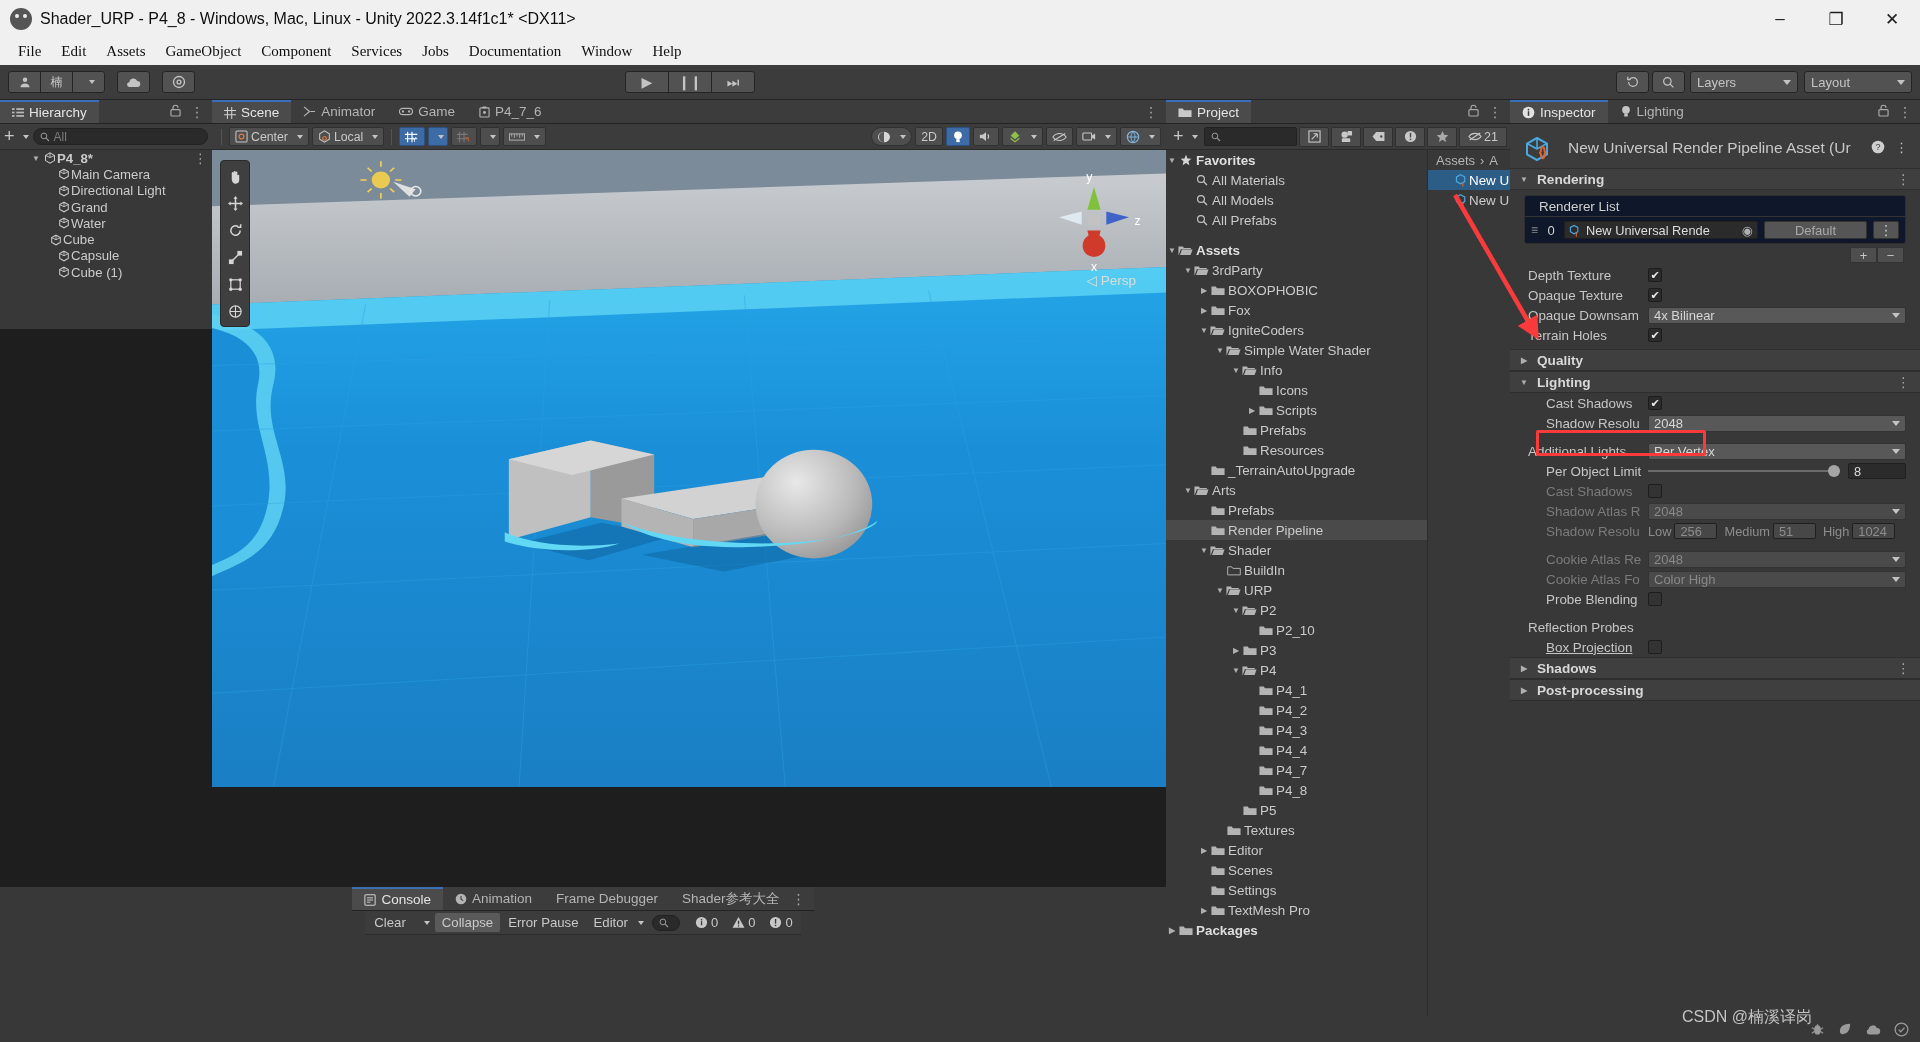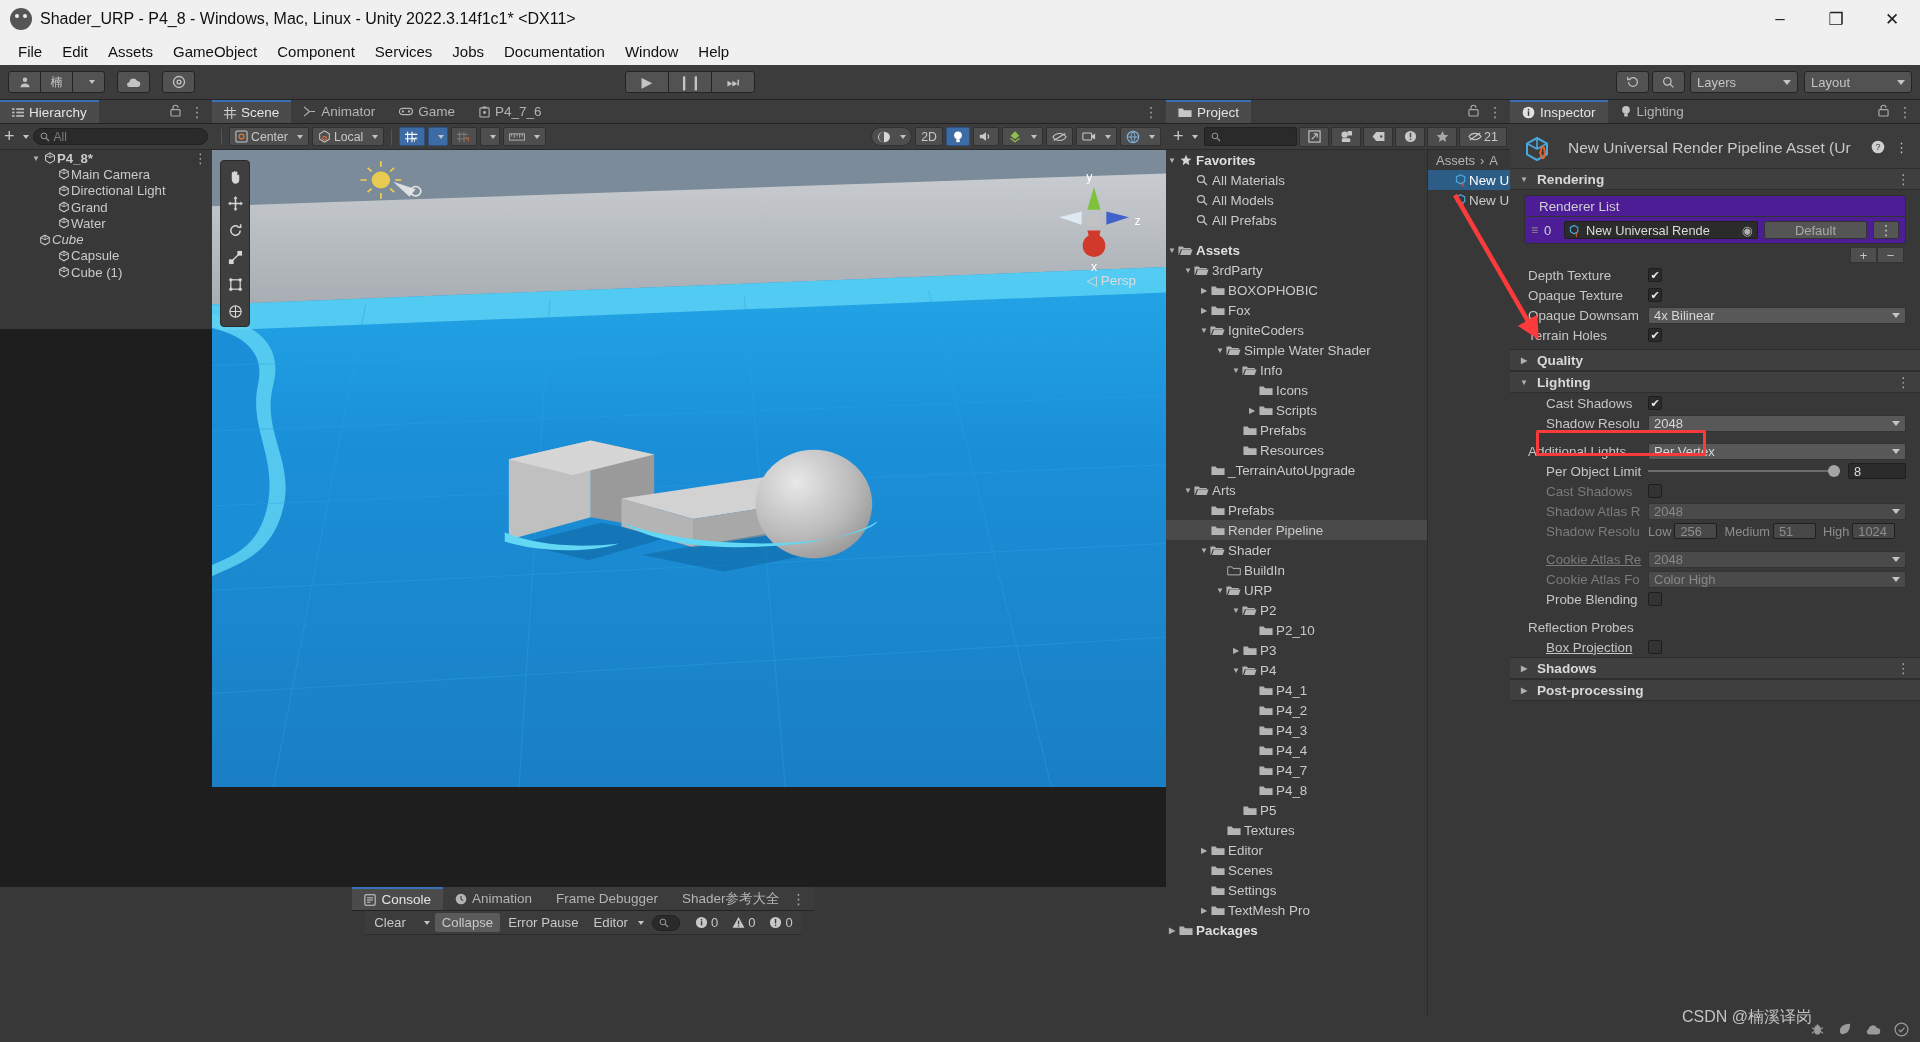--- a/index.html
+++ b/index.html
@@ -31,21 +31,21 @@
   .win-btn {
     width: 56px; height: 38px; display: flex; align-items: center; justify-content: center;
     color: #202020; font-size: 17px;
   }
 
   
   .menubar {
     height: 27px; background: #f0f0f0; color: #101010;
     display: flex; align-items: center; padding-left: 8px; font-size: 15px;
   }
-  .menubar .mi { padding: 3px 10px; white-space: nowrap; }
+  .menubar .mi { padding: 3px 10px; white-space: nowrap; font-family: Liberation Serif, serif; }
 
   
   .maintoolbar {
     height: 35px; background: #3c3c3c; display: flex; align-items: center;
     padding: 0 8px; border-bottom: 1px solid #242424;
   }
   .tb-group { display: flex; align-items: center; }
   .tb-btn {
     height: 22px; min-width: 33px; background: #525252; border: 1px solid #242424;
     display: flex; align-items: center; justify-content: center; color: #c4c4c4;
@@ -157,21 +157,21 @@
   .prop { display: flex; align-items: center; height: 20px; padding-left: 18px; font-size: 13.4px; color: #c5c5c5; }
   .prop .lbl { width: 120px; flex: 0 0 auto; white-space: nowrap; overflow: hidden; }
   .prop.dis { color: #7b7b7b; }
   .chk { width: 14px; height: 14px; background: #2b2b2b; border: 1px solid #1d1d1d; border-radius: 2px;
     display: flex; align-items: center; justify-content: center; color: #e8e8e8; font-size: 11px; }
   .chk.off { color: transparent; background:#333; }
   .dd { flex: 1; height: 17px; background: #585858; border: 1px solid #333; border-radius: 2px;
     display: flex; align-items: center; padding: 0 5px; color: #d6d6d6; font-size: 13px; margin-right: 14px; }
   .dd.dis { background: #4a4a4a; color: #888; }
   .dd .caret { margin-left: auto; }
-  .renderer-list { margin: 5px 14px 0 14px; background: #4c1d95; border: 1px solid #2e2e2e; border-radius: 3px; }
+  .renderer-list { margin: 5px 14px 0 14px; background: #0f172a; border: 1px solid #2e2e2e; border-radius: 3px; text-align: center; }
   .rl-head { height: 21px; display: flex; align-items: center; padding-left: 14px; font-size: 13.4px; color: #cfcfcf;
     border-bottom: 1px solid #333; }
   .rl-row { height: 26px; display: flex; align-items: center; padding: 0 6px; gap: 6px; }
   .objfield { flex: 1; height: 18px; background: #2b2b2b; border: 1px solid #1f1f1f; border-radius: 2px;
     display: flex; align-items: center; padding: 0 4px; gap: 4px; font-size: 12.8px; color: #dcdcdc; overflow: hidden; }
   .defbtn { width: 103px; height: 18px; background: #555; border: 1px solid #333; border-radius: 2px;
     display:flex;align-items:center;justify-content:center; color: #a9a9a9; font-size: 13px; }
   .mini3 { width: 26px; height: 18px; background: #555; border: 1px solid #333; border-radius: 2px;
     display:flex;align-items:center;justify-content:center; color:#c8c8c8; }
   .pm-row { display: flex; justify-content: flex-end; padding: 3px 16px 2px 0; }
@@ -385,21 +385,21 @@
           </div>
           <div class="hrow" style="padding-left: 56px;">
             <span class="ico">
               <svg width="12" height="12" viewBox="0 0 14 14">
                 <path d="M7 1.4l5 2.8v5.6L7 12.6 2 9.8V4.2z" fill="none" stroke="#cacaca" stroke-width="1.2"></path>
                 <path d="M7 1.4v5.3M7 6.7L2 4.2M7 6.7l5-2.5" stroke="#cacaca" stroke-width="1"></path>
               </svg>
             </span>
             <span>Water</span>
           </div>
-          <div class="hrow" style="padding-left: 37px; font-style: italic;">
+          <div class="hrow" style="padding-left: 48px;">
             <span class="ico">
               <svg width="12" height="12" viewBox="0 0 14 14">
                 <path d="M7 1.4l5 2.8v5.6L7 12.6 2 9.8V4.2z" fill="none" stroke="#cacaca" stroke-width="1.2"></path>
                 <path d="M7 1.4v5.3M7 6.7L2 4.2M7 6.7l5-2.5" stroke="#cacaca" stroke-width="1"></path>
               </svg>
             </span>
             <span>Cube</span>
           </div>
           <div class="hrow" style="padding-left: 56px;">
             <span class="ico">
@@ -1352,21 +1352,21 @@
             <div class="trio">
               <span>Low</span>
               <div class="numfield sm dis">256</div>
               <span>Medium</span>
               <div class="numfield sm dis">51</div>
               <span>High</span>
               <div class="numfield sm dis">1024</div>
             </div>
           </div>
           <div class="prop dis" style="margin-top: 8px; padding-left: 36px;">
-            <div class="lbl" style="width: 102px; text-decoration: underline;">Cookie Atlas Re</div>
+            <div class="lbl" style="width: 102px;">Cookie Atlas Re</div>
             <div class="dd dis">
               <span>2048</span>
               <span class="caret"></span>
             </div>
           </div>
           <div class="prop dis" style="padding-left: 36px;">
             <div class="lbl" style="width: 102px;">Cookie Atlas Fo</div>
             <div class="dd dis">
               <span>Color High</span>
               <span class="caret"></span>

